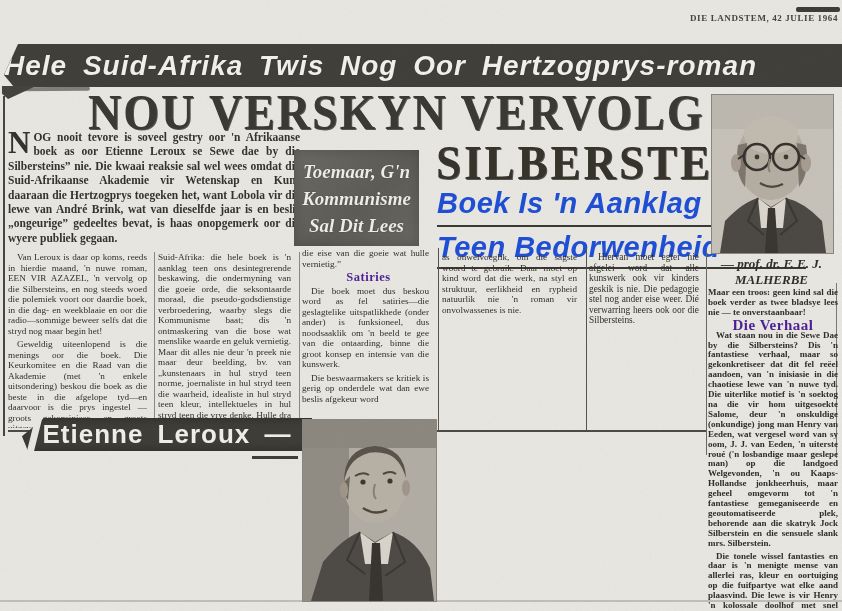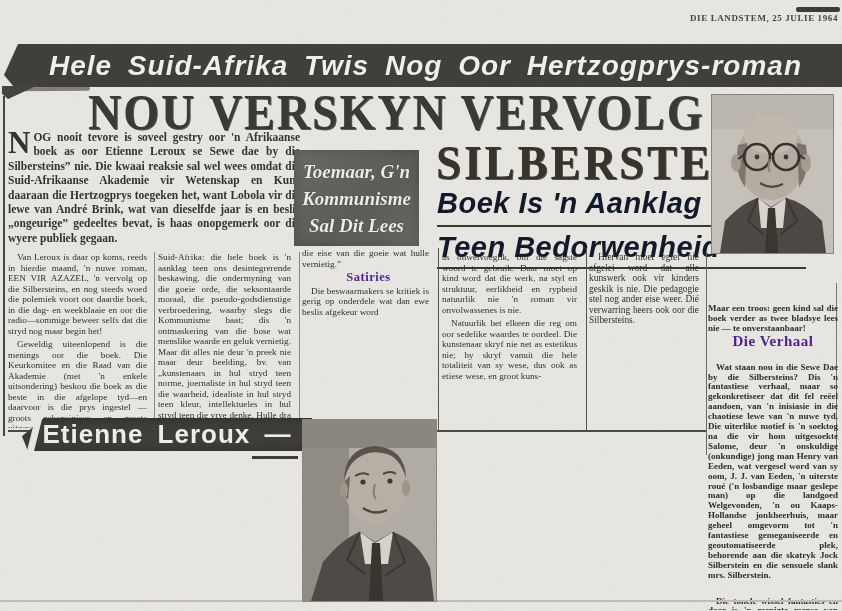--- a/index.html
+++ b/index.html
@@ -12,36 +12,36 @@
   
   .masthead{top:13px;left:688px;width:150px;font-size:9px;letter-spacing:.6px;
     color:#45433e;font-weight:bold;text-align:right;}
   .mark-tr{top:7px;left:796px;width:44px;height:5px;background:#3d3b37;border-radius:2px;}
   .mark-tl{top:87px;left:16px;width:74px;height:4px;background:#55524c;border-radius:2px;opacity:.7;transform:rotate(-.6deg);}
   
   .banner{top:44px;left:4px;width:838px;height:43px;
     background:linear-gradient(180deg,#4a4843 0%,#3b3934 30%,#454items 0,#403e39 100%);
     background-color:#403e39;
     clip-path:polygon(26px 0,100% 0,100% 100%,10px 100%,0 72%,14px 0);
-    display:flex;align-items:center;justify-content:flex-end;}
+    display:flex;align-items:center;justify-content:flex-start;}
   .banner span{
     font-family:"Liberation Sans", sans-serif;font-weight:bold;font-style:italic;
     font-size:28px;color:#f4f2ec;letter-spacing:1px;word-spacing:7px;
     padding-right:40px;white-space:nowrap;text-shadow:0 0 1px #00000066;}
   .banner-tear{top:86px;left:2px;width:34px;height:13px;background:#44423d;
     clip-path:polygon(0 0,100% 0,18% 100%,0 60%);}
   
   .headline1{top:84px;left:88px;width:630px;font-size:46px;font-weight:bold;
     color:#3a3833;letter-spacing:2px;white-space:nowrap;transform:scaleY(1.08);
     transform-origin:top left;text-shadow:1px 1px 0 #57554f;}
   .headline2{top:134px;left:436px;width:370px;font-size:45px;font-weight:bold;
     color:#343229;letter-spacing:3px;white-space:nowrap;transform:scaleY(1.1);
     transform-origin:top left;text-shadow:1px 1px 0 #55534d;}
   .subhead{font-family:"Liberation Sans", sans-serif;font-weight:bold;font-style:italic;
-    color:#0f172a;font-size:29px;white-space:nowrap;letter-spacing:.5px;}
+    color:#1d4ed8;font-size:29px;white-space:nowrap;letter-spacing:.5px;}
   .subhead1{top:187px;left:437px;}
   .subhead2{top:231px;left:437px;}
   .subrule1{top:225px;left:437px;width:363px;height:2px;background:#3a3833;}
   .subrule2{top:267px;left:437px;width:369px;height:2px;background:#3a3833;}
   
   .intro{top:130px;left:8px;width:292px;height:120px;font-size:11.5px;line-height:14.4px;
     font-weight:bold;color:#33312c;text-align:justify;overflow:hidden;}
   .dropcap{float:left;font-size:31px;line-height:26px;font-weight:bold;margin:0 3px 0 0;}
   
   .inset{top:150px;left:294px;width:125px;height:96px;
@@ -62,21 +62,21 @@
   .col5{top:252px;left:589px;width:116px;height:180px;font-size:9.4px;}
   .colhead{font-size:12.5px;font-weight:bold;text-align:center;margin:3px 0 3px 0;
     letter-spacing:.5px;color:#4c1d95;}
   
   .malherbe-photo{top:95px;left:712px;width:121px;height:158px;background:#c6c2ba;
     outline:1px solid #8a877f;}
   .caption{top:256px;left:705px;width:133px;text-align:center;font-style:italic;
     font-weight:bold;font-size:13px;line-height:16px;color:#2d2c27;}
   .col6{top:288px;left:708px;width:130px;height:322px;font-size:9px;line-height:9.9px;
     text-align:justify;font-weight:bold;color:#2d2c28;overflow:hidden;}
-  .col6 p{margin:16px 0 3px 0;text-indent:8px;}
+  .col6 p{margin:0 0 3px 0;text-indent:8px;}
   .col6 p.noindent{text-indent:0;}
   .col6 .colhead{font-size:15px;margin:0 0;}
   
   .rule-h-main{top:430px;left:8px;width:698px;height:2px;background:#4c4a45;}
   .rule-h-bottom{top:600px;left:0;width:842px;height:2px;background:#c2bfb8;}
   .vrule{width:1px;background:#8b8881;}
   .vr1{top:252px;left:154px;height:176px;}
   .vr2{top:252px;left:299px;height:176px;}
   .vr3{top:248px;left:438px;height:182px;background:#55534e;}
   .vr4{top:248px;left:586px;height:182px;background:#55534e;}
@@ -100,21 +100,21 @@
 </head>
 <body>
 
 <div class="page">
 
   <div class="abs mark-tr"></div>
   <div class="abs mark-tl"></div>
   <div class="abs edge-l"></div>
   <div class="abs edge-r"></div>
 
-  <div class="abs masthead">DIE LANDSTEM, 25 JULIE 1964</div>
+  <div class="abs masthead">DIE LANDSTEM, 42 JULIE 1964</div>
 
   <div class="abs banner">
     <span>Hele Suid-Afrika Twis Nog Oor Hertzogprys-roman</span>
   </div>
   <div class="abs banner-tear"></div>
 
   <div class="abs headline1">NOU VERSKYN VERVOLG OP</div>
   <div class="abs headline2">SILBERSTEINS</div>
   <div class="abs subhead subhead1">Boek Is 'n Aanklag</div>
   <div class="abs subrule1"></div>
@@ -150,36 +150,40 @@
       <circle cx="74" cy="62" r="2.4" fill="#3b372f"></circle>
       <path d="M58,64 q-3,9 0,13" stroke="#8b7f71" stroke-width="2" fill="none"></path>
       <path d="M48,88 q11,7 23,1" stroke="#4e463c" stroke-width="2.2" fill="none"></path>
       <path d="M8,158 L13,126 Q31,107 46,103 L59,112 L74,103 Q92,107 110,126 L114,158 Z" fill="#4b4742"></path>
       <path d="M46,103 L59,113 L74,103 L71,133 L49,133 Z" fill="#dbd7cf"></path>
       <path d="M56,113 L63,113 L66,158 L53,158 Z" fill="#38352f"></path>
       <path d="M46,103 L36,126 L52,140" fill="none" stroke="#3a3732" stroke-width="2"></path>
       <path d="M74,103 L85,126 L68,140" fill="none" stroke="#3a3732" stroke-width="2"></path>
     </svg>
   </div>
+  <div class="abs caption">
+    <div>— prof. dr. F. E. J.</div>
+    <div>MALHERBE</div>
+  </div>
 
   <div class="abs bodycol col1">
     <p>Van Leroux is daar op koms, reeds in hierdie maand, 'n nuwe roman, EEN VIR AZAZEL, 'n vervolg op die Silbersteins, en nog steeds woed die polemiek voort oor daardie boek, in die dag- en weekblaaie en oor die radio—sommige beweer selfs dat die stryd nog maar begin het!</p>
     <p>Geweldig uiteenlopend is die menings oor die boek. Die Keurkomitee en die Raad van die Akademie (met 'n enkele uitsondering) beskou die boek as die beste in die afgelope tyd—en daarvoor is die prys ingestel — groots gekonsipieer, en groots uitgevoer, en in sy boodskap 'n sanering van</p>
   </div>
   <div class="abs bodycol col2">
     <p class="noindent">Suid-Afrika: die hele boek is 'n aanklag teen ons desintegrerende beskawing, die ondermyning van die goeie orde, die seksontaarde moraal, die pseudo-godsdienstige verbroedering, waarby slegs die Kommunisme baat; dis 'n ontmaskering van die bose wat menslike waarde en geluk vernietig. Maar dit alles nie deur 'n preek nie maar deur beelding, bv. van „kunstenaars in hul stryd teen norme, joernaliste in hul stryd teen die waarheid, idealiste in hul stryd teen kleur, intellektueles in hul stryd teen die vrye denke. Hulle dra die relaas voor met diepe oortuiging in</p>
   </div>
   <div class="abs bodycol col3">
     <p class="noindent">die eise van die goeie wat hulle vernietig.”</p>
     <div class="colhead">Satiries</div>
+    <p>Die boek moet dus beskou word as fel satiries—die geslagtelike uitspatlikhede (onder ander) is funksioneel, dus noodsaaklik om 'n beeld te gee van die ontaarding, binne die groot konsep en intensie van die kunswerk.</p>
     <p>Die beswaarmakers se kritiek is gerig op onderdele wat dan ewe beslis afgekeur word</p>
   </div>
   <div class="abs bodycol col4">
     <p class="noindent">as onwelvoeglik, om die sagste woord te gebruik. Daar moet op kind word dat die werk, na styl en struktuur, eerlikheid en rypheid natuurlik nie 'n roman vir onvolwassenes is nie.</p>
-    <p>Natuurlik het elkeen die reg om oor sedelike waardes te oordeel. Die kunstenaar skryf nie net as estetikus nie; hy skryf vanuit die hele totaliteit van sy wese, dus ook as etiese wese, en groot kuns-</p>
   </div>
   <div class="abs bodycol col5">
     <p>Hiervan moet egter nie afgelei word dat alle kunswerk ook vir kinders geskik is nie. Die pedagogie stel nog ander eise weer. Dié verwarring heers ook oor die Silbersteins.</p>
   </div>
 
   <div class="abs col6">
     <p class="noindent">Maar een troos: geen kind sal die boek verder as twee bladsye lees nie — te onverstaanbaar!</p>
     <div class="colhead">Die Verhaal</div>
     <p>Wat staan nou in die Sewe Dae by die Silbersteins? Dis 'n fantastiese verhaal, maar so gekonkretiseer dat dit fel reëel aandoen, van 'n inisiasie in die chaotiese lewe van 'n nuwe tyd. Die uiterlike motief is 'n soektog na die vir hom uitgesoekte Salome, deur 'n onskuldige (onkundige) jong man Henry van Eeden, wat vergesel word van sy oom, J. J. van Eeden, 'n uiterste roué ('n losbandige maar geslepe man) op die landgoed Welgevonden, 'n ou Kaaps-Hollandse jonkheerhuis, maar geheel omgevorm tot 'n fantastiese gemeganiseerde en geoutomatiseerde plek, behorende aan die skatryk Jock Silberstein en die sensuele slank mrs. Silberstein.</p>
     <p>Die tonele wissel fantasties en daar is 'n menigte mense van allerlei ras, kleur en oortuiging op die fuifpartye wat elke aand plaasvind. Die lewe is vir Henry 'n kolossale doolhof met snel veranderende patrone.</p>

